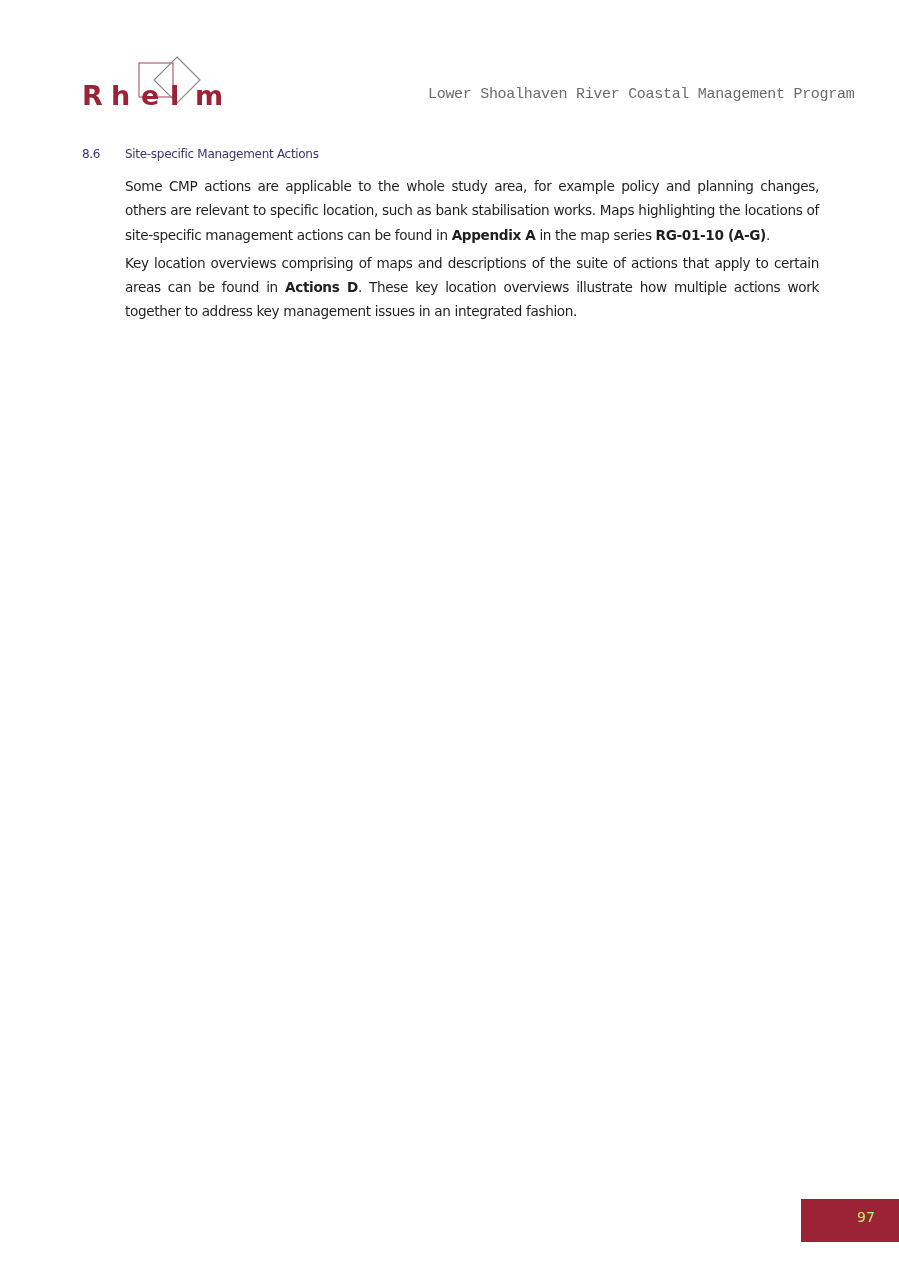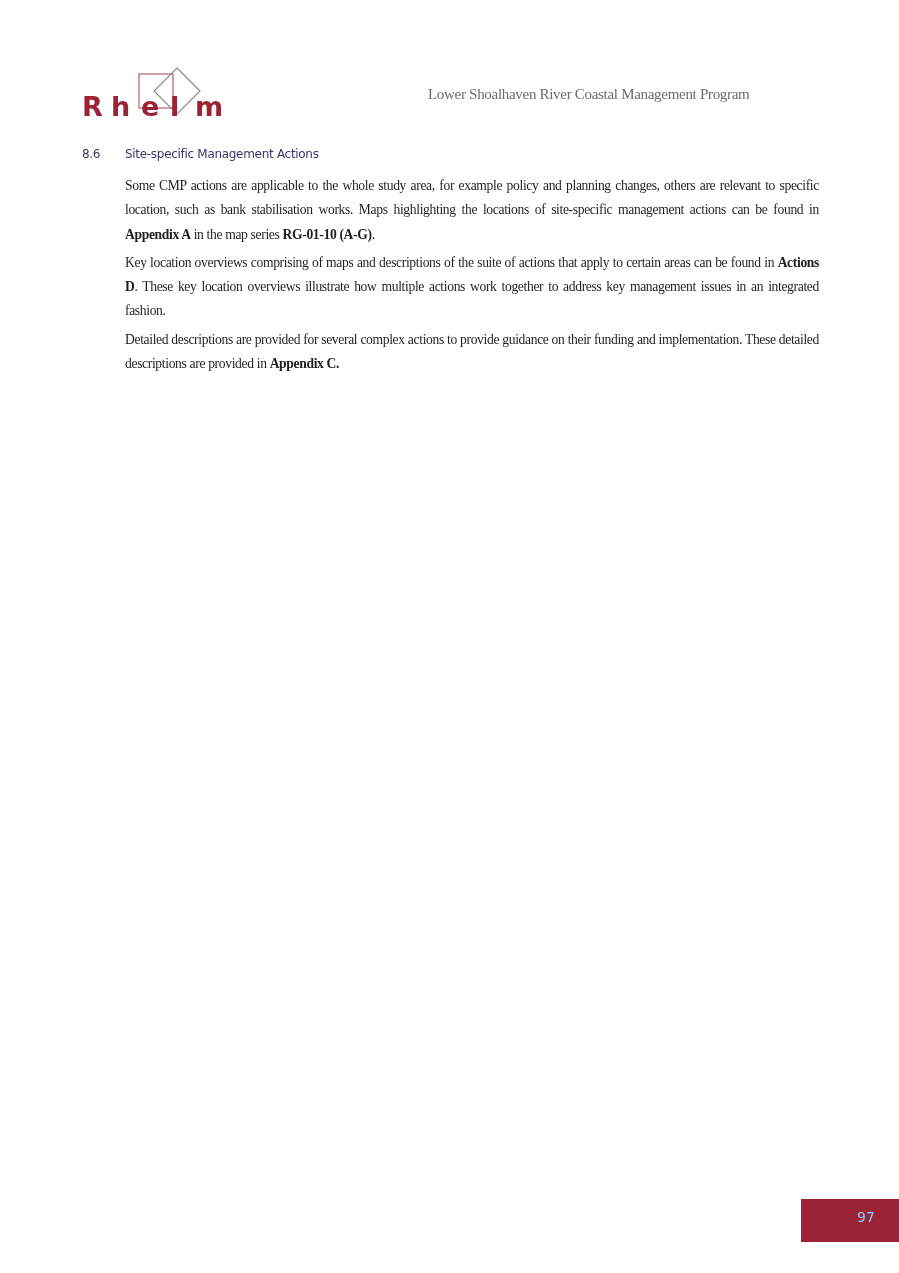--- a/index.html
+++ b/index.html
@@ -1,34 +1,34 @@
 <!DOCTYPE html>
 <html><head>
 <meta charset="utf-8">
 <style>
   html, body { margin: 0; padding: 0; background: #ffffff; }
   body { width: 899px; height: 1273px; position: relative; overflow: hidden;
          font-family: "Liberation Sans", "DejaVu Sans", sans-serif; color: #222; }
-  .logo { position: absolute; left: 82px; top: 65px; width: 150px; height: 56px; }
+  .logo { position: absolute; left: 82px; top: 54px; width: 150px; height: 56px; }
   .logo-letters { position: absolute; left: 0; top: 26px; font-family: "DejaVu Sans", sans-serif;
                   font-weight: bold; font-size: 27px; color: #9b2335; letter-spacing: 0; white-space: nowrap; }
   .logo-letters span { display: inline-block; }
   .logo svg { position: absolute; left: 0; top: 0; }
   .header-title { position: absolute; left: 428px; top: 86px; font-size: 15px; color: #6b6b6b;
-                  font-family: Liberation Serif, serif; letter-spacing: -0.3px; white-space: nowrap; }
+                  font-family: Liberation Mono, monospace; letter-spacing: -0.3px; white-space: nowrap; }
   .section-heading { position: absolute; left: 82px; top: 147px; font-size: 12px; color: #3b3566;
                      font-family: "DejaVu Sans", sans-serif; letter-spacing: -0.3px; white-space: nowrap; }
   .section-heading .num { display: inline-block; width: 43px; }
   .body-text { position: absolute; left: 125px; top: 174px; width: 694px;
                font-family: "DejaVu Sans", sans-serif; font-size: 13.6px; line-height: 24.3px;
                color: #1f1f1f; letter-spacing: -0.35px; }
-  .body-text p { margin: 0 0 4px 0; text-align: justify; font-family: Liberation Serif, serif; }
+  .body-text p { margin: 0 0 4px 0; text-align: justify; }
   .body-text b { font-weight: bold; }
   .page-box { position: absolute; left: 801px; top: 1199px; width: 98px; height: 43px;
-              background: #9b2335; color: #7dd3fc; font-family: "DejaVu Sans", sans-serif;
+              background: #9b2335; color: #bef264; font-family: "DejaVu Sans", sans-serif;
               font-size: 14px; }
   .page-box span { position: absolute; left: 56px; top: 10px; }
 </style>
 </head>
 <body>
 
 <div class="logo">
   <svg width="150" height="56">
     <rect x="57" y="9" width="34" height="34" fill="none" stroke="#b5616c" stroke-width="1.2"></rect>
     <polygon points="95,3 118,26 95,49 72,26" fill="none" stroke="#8a8a8a" stroke-width="1.2"></polygon>
@@ -40,18 +40,17 @@
 
 <div class="header-title">Lower Shoalhaven River Coastal Management Program</div>
 
 <div class="section-heading">
   <span class="num">8.6</span><span>Site-specific Management Actions</span>
 </div>
 
 <div class="body-text">
   <p><span>Some CMP actions are applicable to the whole study area, for example policy and planning changes, others are relevant to specific location, such as bank stabilisation works. Maps highlighting the locations of site-specific management actions can be found in </span><b>Appendix A</b><span> in the map series </span><b>RG-01-10 (A-G)</b><span>.</span></p>
   <p><span>Key location overviews comprising of maps and descriptions of the suite of actions that apply to certain areas can be found in </span><b>Actions D</b><span>. These key location overviews illustrate how multiple actions work together to address key management issues in an integrated fashion.</span></p>
-  <p><span>Detailed descriptions are provided for several complex actions to provide guidance on their funding and implementation. These detailed descriptions are provided in </span><b>Appendix C.</b></p>
 </div>
 
 <div class="page-box">
   <span>97</span>
 </div>
 
 </body></html>

